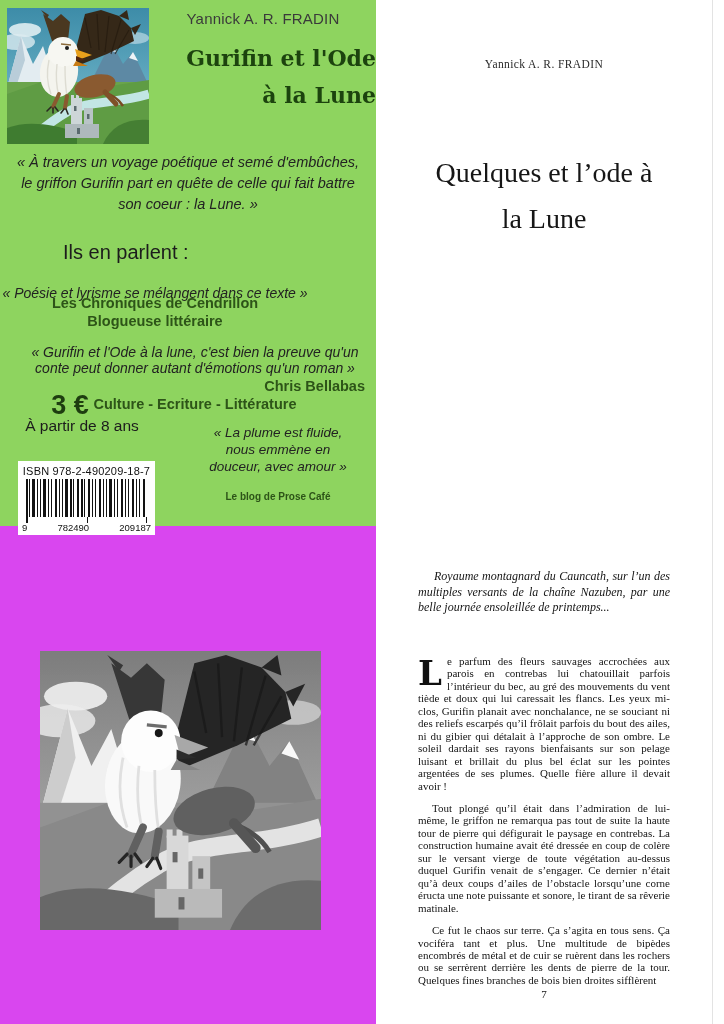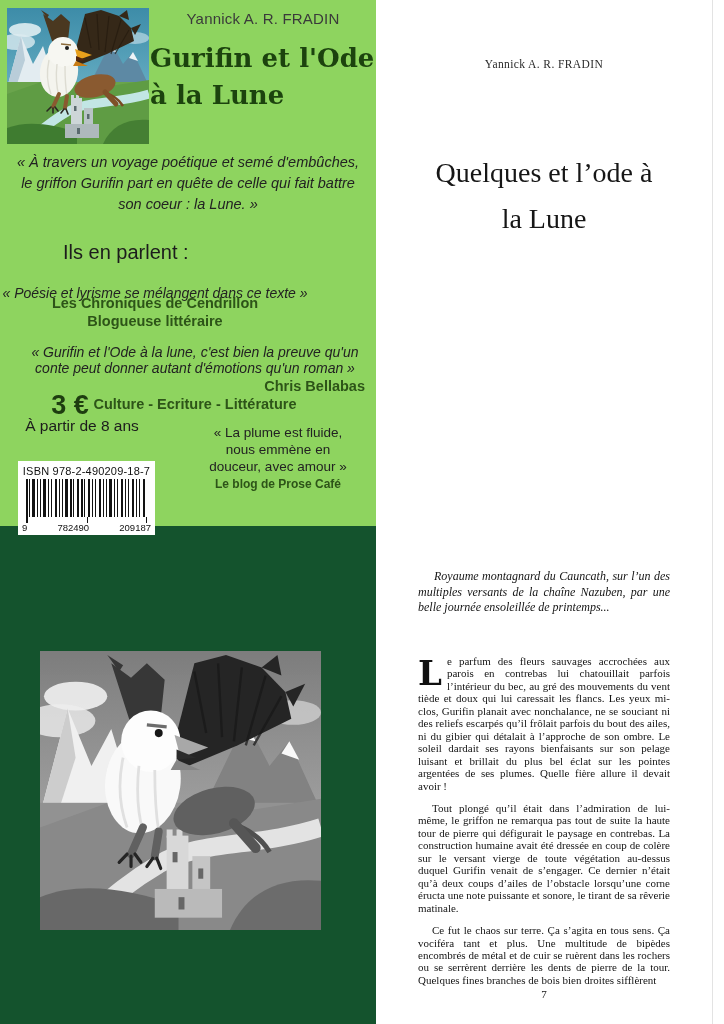--- a/index.html
+++ b/index.html
@@ -1,26 +1,26 @@
 <!DOCTYPE html>
 <html><head>
 <meta charset="utf-8">
 <style>
   html,body{margin:0;padding:0;background:#ffffff;}
-  .canvas{position:relative;width:724px;height:1024px;background:#14532d;overflow:hidden;
+  .canvas{position:relative;width:724px;height:1024px;background:#d946ef;overflow:hidden;
           font-family:"Liberation Sans",sans-serif;}
   
   .back-cover{position:absolute;left:0;top:0;width:376px;height:526px;background:#8ed45f;}
   .cover-thumb{position:absolute;left:7px;top:8px;width:142px;height:136px;overflow:hidden;}
   .cover-thumb svg{display:block;width:100%;height:100%;}
   .bc-author{position:absolute;left:150px;top:10px;width:226px;text-align:center;
              font-size:15px;color:#3a3a3a;letter-spacing:.2px;}
-  .bc-title{position:absolute;left:150px;top:40px;width:226px;text-align:left;
+  .bc-title{position:absolute;left:150px;top:40px;width:226px;text-align:right;
             font-family:"DejaVu Serif",serif;font-weight:700;color:#1c430e;
-            font-size:26px;line-height:37px;}
+            font-size:22px;line-height:37px;}
   .bc-h-resume{position:absolute;left:16px;top:126px;width:360px;text-align:center;
                font-size:17px;font-weight:700;color:#1c1c1c;}
   .bc-resume-quote{position:absolute;left:14px;top:152px;width:348px;text-align:center;
                    font-style:italic;font-size:14.5px;line-height:21px;color:#222;}
   .bc-h-parlent{position:absolute;left:63px;top:241px;font-size:20px;color:#1c1c1c;}
   .bc-r1-quote{position:absolute;left:0;top:277px;width:310px;text-align:center;
                font-style:italic;font-size:14px;color:#222;margin-top:8px;}
   .bc-r1-s1{position:absolute;left:0;top:295px;width:310px;text-align:center;
             font-size:14.5px;font-weight:700;color:#2d5418;}
   .bc-r1-s2{position:absolute;left:0;top:313px;width:310px;text-align:center;
@@ -38,22 +38,22 @@
   .bc-barcode{position:absolute;left:18px;top:437px;width:137px;height:74px;background:#fff;margin-top:24px;}
   .isbn-label{padding-top:4px;text-align:center;font-size:11px;color:#111;letter-spacing:.2px;}
   .bars{position:relative;margin:2px 8px 0 8px;height:38px;
         background:repeating-linear-gradient(90deg,#121212 0 1.5px,#fff 1.5px 3px,
         #121212 3px 4px,#fff 4px 6.5px,#121212 6.5px 9px,#fff 9px 11px);}
   .guard{position:absolute;bottom:-6px;width:1.5px;height:6px;background:#121212;}
   .guard.g1{left:0;} .guard.g2{left:50%;} .guard.g3{right:0;}
   .digits{display:flex;justify-content:space-between;padding:0 4px;margin-top:5px;
           font-size:9.5px;color:#111;font-family:"Liberation Sans",sans-serif;}
   .bc-r3{position:absolute;left:192px;top:424px;width:172px;text-align:center;}
-  .bc-r3 .ln{font-size:13.5px;line-height:17px;color:#222;}
-  .bc-r3 .src{margin-top:2px;font-size:12px;font-weight:700;color:#2d5418;}
+  .bc-r3 .ln{font-style:italic;font-size:13.5px;line-height:17px;color:#222;}
+  .bc-r3 .src{margin-top:16px;font-size:10px;font-weight:700;color:#2d5418;}
   
   .interior{position:absolute;left:376px;top:0;width:348px;height:1024px;background:#fff;
             font-family:"Liberation Serif",serif;color:#141414;}
   .ip-author{position:absolute;left:42px;top:58px;width:252px;text-align:center;
              font-size:11.5px;letter-spacing:.4px;color:#2a2a2a;}
   .ip-title{position:absolute;left:24px;top:150px;width:288px;text-align:center;
             font-size:28px;line-height:46px;color:#161616;}
   .ip-intro{position:absolute;left:42px;top:569px;width:252px;text-align:justify;
             font-style:italic;font-size:12px;line-height:15.6px;text-indent:16px;}
   .ip-body{position:absolute;left:42px;top:655px;width:252px;text-align:justify;

